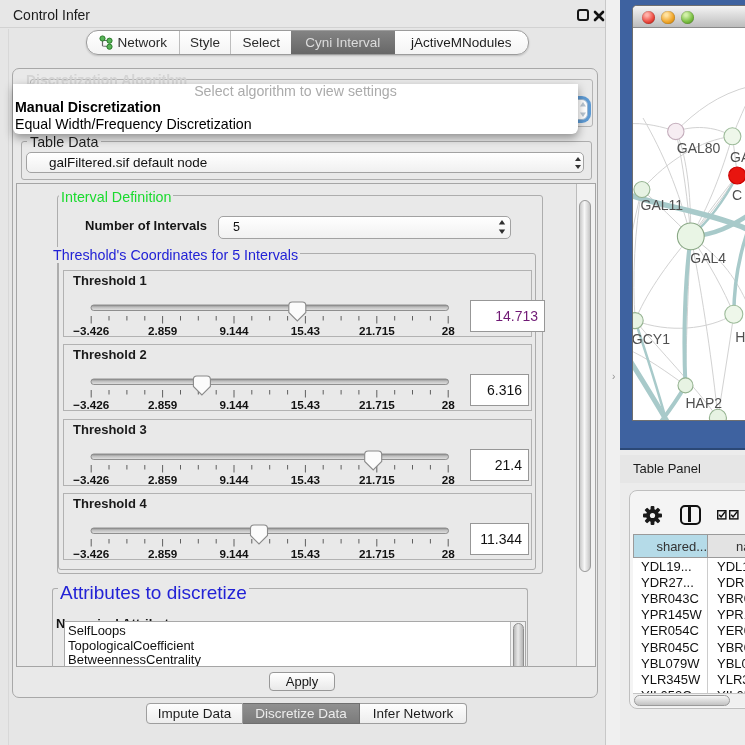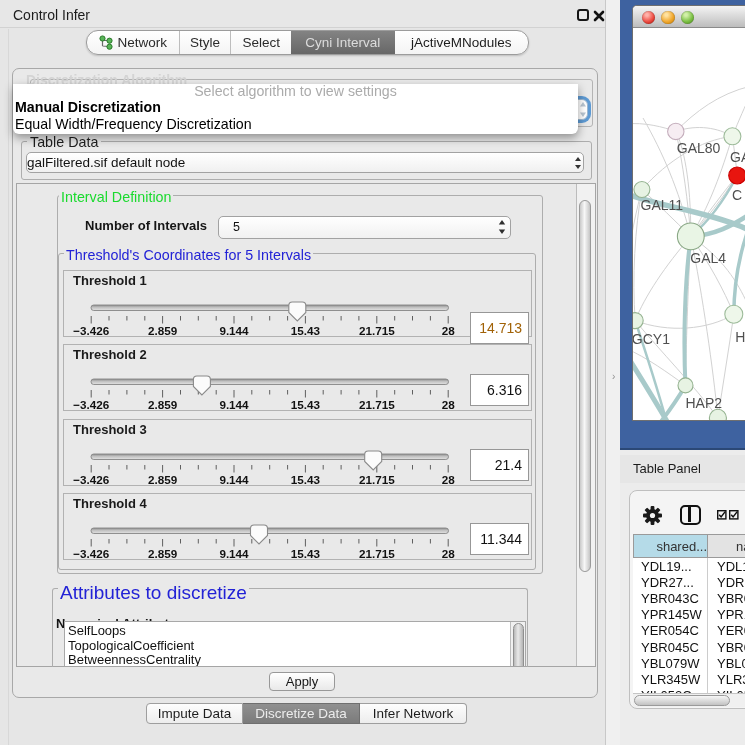--- a/index.html
+++ b/index.html
@@ -29,38 +29,38 @@
 </div>
 <div class="abs" style="left:12px;top:68px;width:586px;height:630px;background:#e9e9e9;border:1px solid #a8a8a8;border-radius:7px"></div>
 <div class="abs" style="left:30px;top:79px;width:563px;height:48px;border:1px solid #b4b4b4;border-radius:3px"></div>
 <div class="abs" style="left:40px;top:99px;width:548px;height:21px;border-radius:6px;background:#fff;border:1px solid #9db8d2;box-shadow:0 0 0 3px #5e9ad3"></div>
 <svg class="abs" style="left:578px;top:101px" width="10" height="17" viewBox="0 0 10 17">
     <path d="M5 1 L8 5.5 L2 5.5 Z" fill="#b9c6d2"></path>
     <path d="M5 16 L8 11.5 L2 11.5 Z" fill="#b9c6d2"></path>
   </svg>
 <div class="abs" style="left:21px;top:141px;width:571px;height:39px;border:1px solid #adadad;border-radius:3px"></div>
 <div class="abs" style="left:27px;top:134px;padding:0 3px;background:#e9e9e9;font-size:14.3px;color:#1f1f1f">Table Data</div>
-<div class="abs" style="left:26px;top:152px;width:558px;height:21px;background:linear-gradient(#ffffff,#f0f0f0);border:1px solid #a2a2a2;border-radius:5px;font-size:13.5px;color:#111;line-height:20px;padding-left:0">galFiltered.sif default node</div>
+<div class="abs" style="left:26px;top:152px;width:558px;height:21px;background:linear-gradient(#ffffff,#f0f0f0);border:1px solid #a2a2a2;border-radius:5px;font-size:13.5px;color:#111;line-height:20px;padding-left:22px">galFiltered.sif default node</div>
 <svg class="abs" style="left:573px;top:156px" width="10" height="14" viewBox="0 0 10 14">
     <path d="M5 1 L8 5 L2 5 Z" fill="#333"></path>
     <path d="M5 13 L8 9 L2 9 Z" fill="#333"></path>
   </svg>
 <div class="abs" style="left:16px;top:183px;width:580px;height:484px;border:1px solid #a5a5a5;background:#e9e9e9"></div>
 <div class="abs" style="left:576px;top:184px;width:19px;height:482px;background:#f1f1f1;border-left:1px solid #bcbcbc"></div>
 <div class="abs" style="left:579px;top:200px;width:11.5px;height:372px;border:1px solid #9a9a9a;border-radius:6px;background:linear-gradient(90deg,#c9c9c9,#f7f7f7 45%,#c5c5c5)"></div>
 <div class="abs" style="left:57px;top:195px;width:486px;height:379px;border:1px solid #adadad;border-radius:3px"></div>
 <div class="abs" style="left:59px;top:189px;padding:0 2px;background:#e9e9e9;font-size:14.3px;color:#1ada2e">Interval Definition</div>
 <div class="abs" style="left:85px;top:218px;font-size:13px;font-weight:bold;color:#151515">Number of Intervals</div>
 <div class="abs" style="left:218px;top:216px;width:293px;height:23px;background:linear-gradient(#ffffff,#f1f1f1);border:1px solid #a2a2a2;border-radius:5px;font-size:12.5px;color:#111;line-height:21px;padding-left:14px">5</div>
 <svg class="abs" style="left:497px;top:219px" width="10" height="16" viewBox="0 0 10 16">
     <path d="M5 1 L8.2 5.5 L1.8 5.5 Z" fill="#2e2e2e"></path>
     <path d="M5 15 L8.2 10.5 L1.8 10.5 Z" fill="#2e2e2e"></path>
   </svg>
 <div class="abs" style="left:58px;top:253px;width:478px;height:317px;border:1px solid #adadad;border-radius:3px"></div>
-<div class="abs" style="left:64px;top:247px;padding:0 2px;background:#e9e9e9;font-size:14.3px;color:#2222d6">Threshold's Coordinates for 5 Intervals</div>
+<div class="abs" style="left:51px;top:247px;padding:0 2px;background:#e9e9e9;font-size:14.3px;color:#2222d6">Threshold's Coordinates for 5 Intervals</div>
 <div class="abs" style="left:63px;top:270px;width:469px;height:67px;border:1px solid #b2b2b2;background:#e9e9e9">
 <svg width="467" height="65" style="position:absolute;left:0;top:0">
       <defs>
         <linearGradient id="tr1" x1="0" y1="0" x2="0" y2="1">
           <stop offset="0" stop-color="#8e8e8e"></stop>
           <stop offset="0.45" stop-color="#c2c2c2"></stop>
           <stop offset="1" stop-color="#e3e3e3"></stop>
         </linearGradient>
       </defs>
       <text x="9" y="13.5" font-size="13" font-weight="bold" fill="#1a1a1a">Threshold 1</text>
@@ -93,21 +93,21 @@
         <text x="98.6" y="64" text-anchor="middle">2.859</text>
         <text x="170.0" y="64" text-anchor="middle">9.144</text>
         <text x="241.4" y="64" text-anchor="middle">15.43</text>
         <text x="312.8" y="64" text-anchor="middle">21.715</text>
         <text x="384.2" y="64" text-anchor="middle">28</text>
       </g>
       <path d="M 224.8 34.5 Q 224.8 31 228.3 31 L 238.3 31 Q 241.8 31 241.8 34.5 L 241.8 41.5 L 233.3 50 L 224.8 41.5 Z" fill="#fbfbfb" stroke="#8a8a8a" stroke-width="1.1"></path>
       <path d="M 227.3 33 L 239.3 33" stroke="#ececec" stroke-width="0" fill="none"></path>
     </svg>
 </div>
-<div class="abs" style="left:470px;top:312px;width:59px;height:32px;background:#fff;border:1px solid #979797;font-size:14px;color:#a16207;line-height:30px;text-align:right;padding-right:6px">14.713</div>
+<div class="abs" style="left:470px;top:300.0px;width:75px;height:32px;background:#fff;border:1px solid #979797;font-size:14px;color:#701a75;line-height:30px;text-align:right;padding-right:6px">14.713</div>
 <div class="abs" style="left:63px;top:344px;width:469px;height:67px;border:1px solid #b2b2b2;background:#e9e9e9">
 <svg width="467" height="65" style="position:absolute;left:0;top:0">
       <defs>
         <linearGradient id="tr2" x1="0" y1="0" x2="0" y2="1">
           <stop offset="0" stop-color="#8e8e8e"></stop>
           <stop offset="0.45" stop-color="#c2c2c2"></stop>
           <stop offset="1" stop-color="#e3e3e3"></stop>
         </linearGradient>
       </defs>
       <text x="9" y="13.5" font-size="13" font-weight="bold" fill="#1a1a1a">Threshold 2</text>

